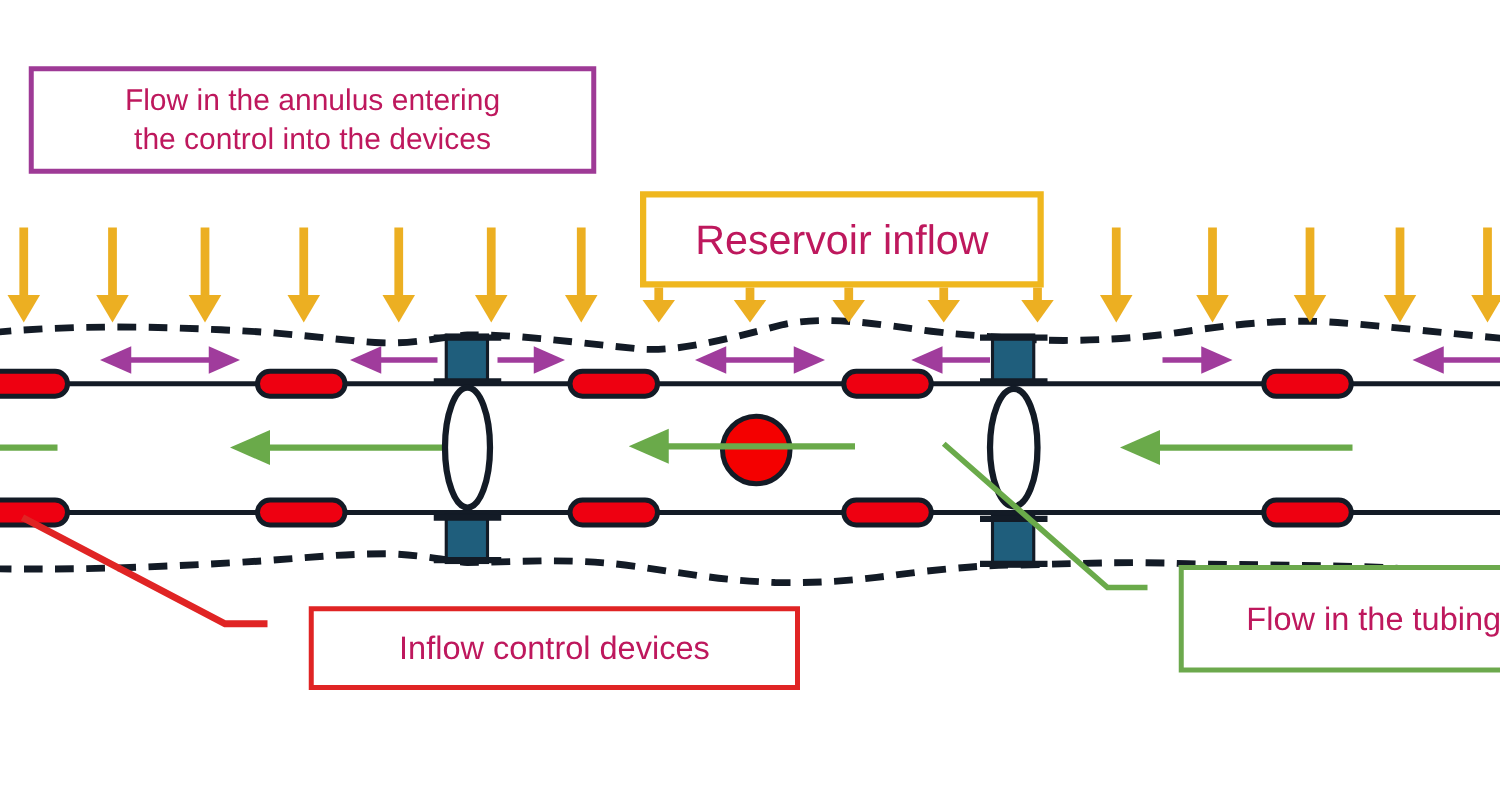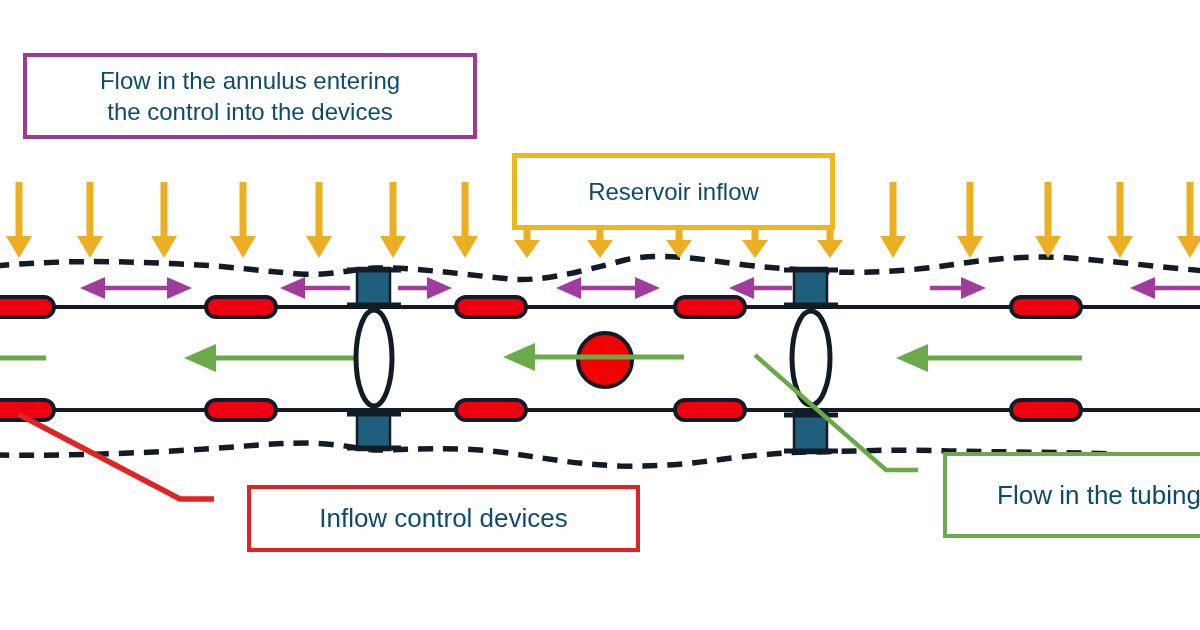--- a/index.html
+++ b/index.html
@@ -1,26 +1,26 @@
 <!DOCTYPE html>
 <html><head>
 <meta charset="utf-8">
 <style>
   html,body{margin:0;padding:0;background:#fff;}
   body{width:1200px;height:630px;overflow:hidden;}
   .stage{position:relative;width:1200px;height:630px;background:#ffffff;
          font-family:"Liberation Sans",sans-serif;overflow:hidden;}
   .stage svg{position:absolute;left:0;top:0;}
   .label{position:absolute;background:#ffffff;display:flex;align-items:center;
-         justify-content:center;text-align:center;color:#0c4a6e;
+         justify-content:center;text-align:center;color:#be185d;
          box-sizing:border-box;z-index:5;}
   .label-annulus{left:23px;top:53px;width:454px;height:86px;
          border:4px solid #9E3A96;font-size:24px;line-height:1.3;flex-direction:column;}
   .label-reservoir{left:512px;top:153px;width:323px;height:77px;
-         border:5px solid #EFB71E;font-size:24px;}
+         border:5px solid #EFB71E;font-size:33px;}
   .label-icd{left:247px;top:485px;width:393px;height:67px;
          border:4px solid #E02424;font-size:26px;}
   .label-tubing{left:943px;top:452px;width:312px;height:86px;
          border:4px solid #6CA94D;font-size:26px;}
 </style>
 </head>
 <body>
 
 <div class="stage">
 

